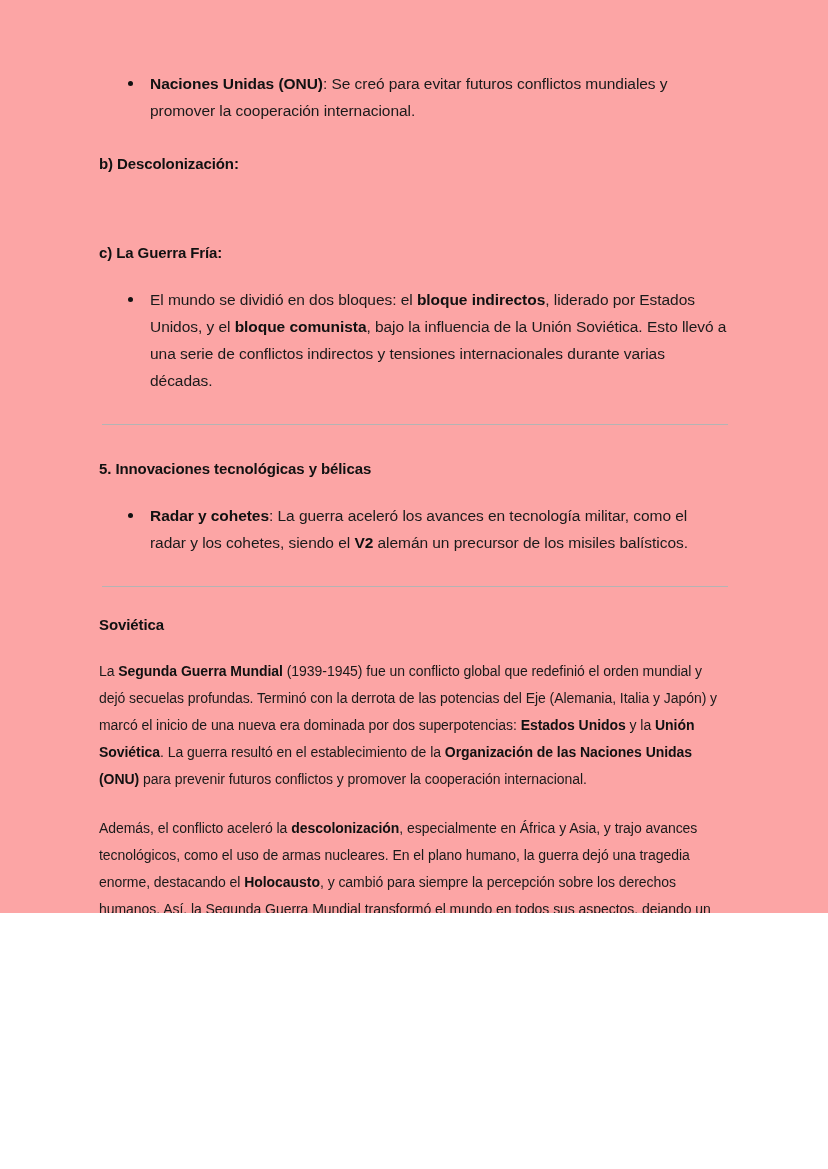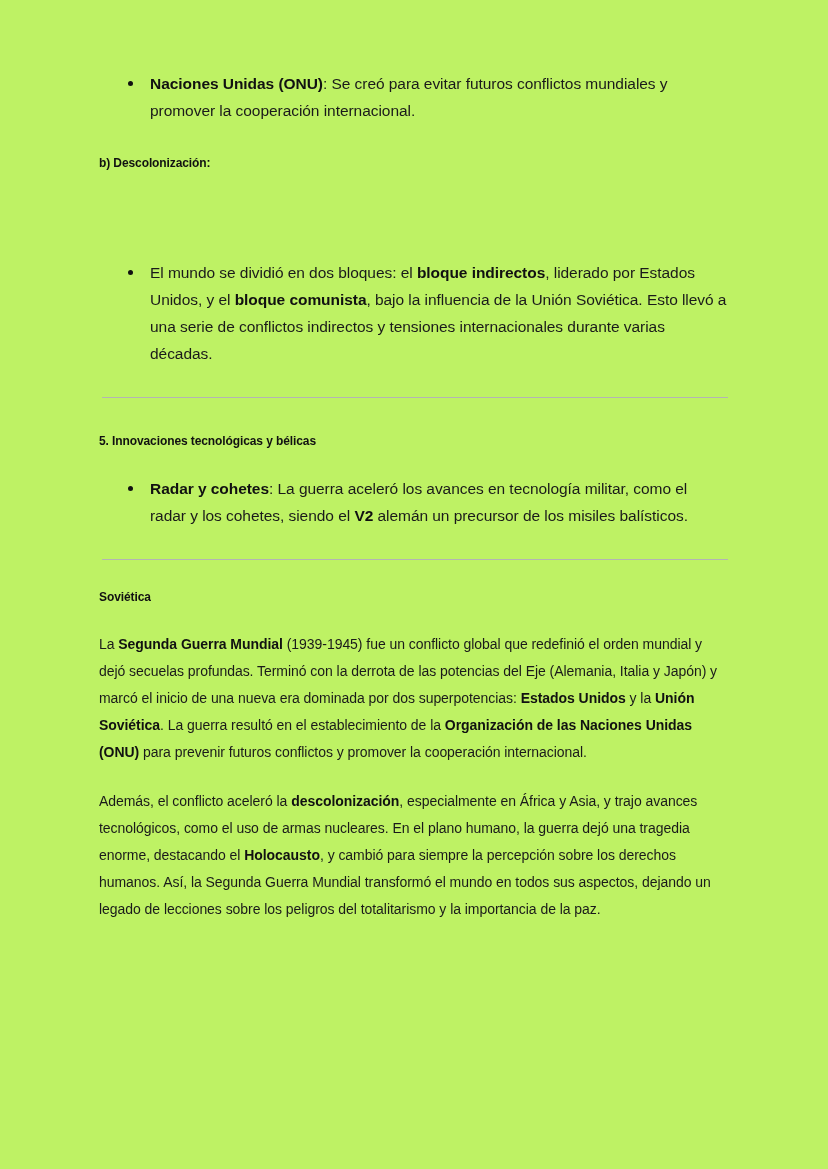--- a/index.html
+++ b/index.html
@@ -10,36 +10,36 @@
   body {
     width: 828px;
     height: 1169px;
     font-family: "Liberation Sans", sans-serif;
     color: #1a1a1a;
     -webkit-font-smoothing: antialiased;
   }
   .page {
     position: relative;
     width: 828px;
-    height: 1169px;
-    background: #bef264;
+    height: 913px;
+    background: #fca5a5;
     box-sizing: border-box;
     padding: 0;
     overflow: hidden;
   }
   .content {
     position: absolute;
     left: 99px;
     top: 70px;
     width: 628px;
   }
 
   
   .heading {
-    font-size: 12px;
+    font-size: 15px;
     font-weight: bold;
     line-height: 27px;
     letter-spacing: -0.1px;
     color: #111111;
     margin: 0;
   }
   .para {
     font-size: 14px;
     line-height: 27px;
     color: #1a1a1a;
@@ -104,20 +104,21 @@
 
     <div class="sp-26"></div>
 
     <div class="heading">b) Descolonización:</div>
 
     <div class="sp-18"></div>
 
 
     <div class="sp-44"></div>
 
+    <div class="heading">c) La Guerra Fría:</div>
 
     <div class="sp-20"></div>
 
     <ul class="bullets">
       <li>
         <span class="li-text"><span>El mundo se dividió en dos bloques: el </span><b>bloque indirectos</b><span>, liderado por Estados Unidos, y el </span><b>bloque comunista</b><span>, bajo la influencia de la Unión Soviética. Esto llevó a una serie de conflictos indirectos y tensiones internacionales durante varias décadas.</span></span>
       </li>
     </ul>
 
     <div class="sp-30"></div>

